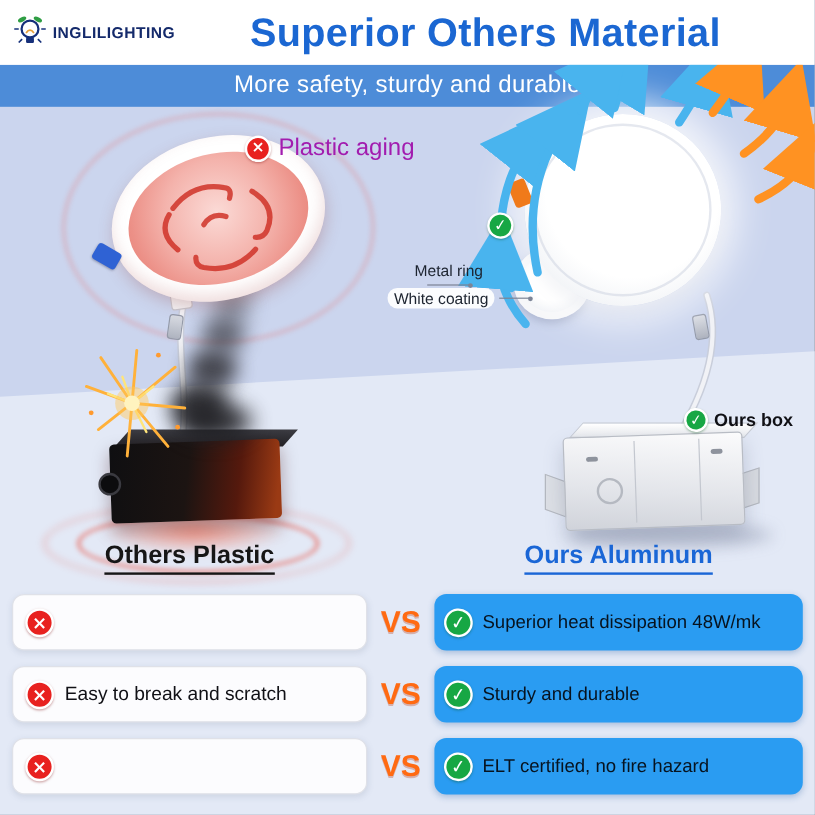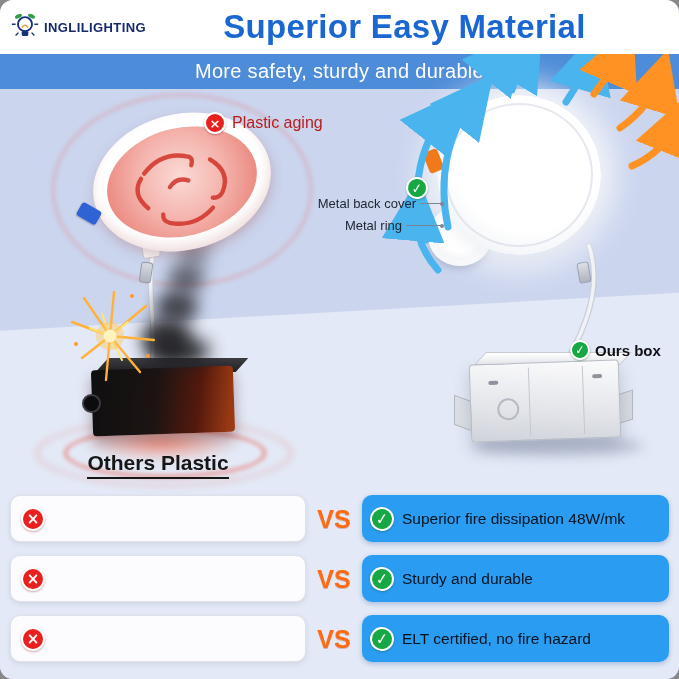--- a/index.html
+++ b/index.html
@@ -1,20 +1,19 @@
 <!DOCTYPE html>
 <html><head>
 <meta charset="utf-8">
 <style>
   html,body{margin:0;padding:0;background:#888;}
   #frame{
     position:relative;width:679px;height:679px;overflow:hidden;
     background:#cbd5ee;
     font-family:"Liberation Sans","DejaVu Sans",sans-serif;
-    border-radius:13px;
   }
   
   .header{position:absolute;top:0;left:0;right:0;height:54px;background:#ffffff;
     display:flex;align-items:center;padding:0 10px;box-sizing:border-box;z-index:10;}
   .logo{display:flex;align-items:center;gap:4px;}
   .logo-text{font-size:13px;font-weight:bold;color:#142a6b;letter-spacing:.4px;}
   .title{flex:1;text-align:center;font-size:33px;font-weight:bold;color:#1b67d2;letter-spacing:.3px;padding-right:6px;}
   .banner{position:absolute;top:54px;left:0;right:0;height:35px;background:#4d8cd8;z-index:4;
     display:flex;align-items:center;justify-content:center;}
   .banner-text{color:#ffffff;font-size:20px;letter-spacing:.3px;}
@@ -32,21 +31,21 @@
     box-shadow:0 5px 12px rgba(160,90,90,.3), inset 0 -6px 12px rgba(190,120,120,.25);}
   .fixL-inner{position:absolute;inset:14px;border-radius:50%;
     background:radial-gradient(circle at 50% 45%,#fbdad6 0%,#f4b3ac 45%,#ec9087 75%,#e57d72 100%);
     overflow:hidden;}
   .fixL-clip{position:absolute;left:78px;top:206px;width:22px;height:15px;background:#2f62d4;
     border-radius:3px;transform:rotate(30deg);z-index:5;box-shadow:0 1px 2px rgba(0,0,40,.3);}
   .fixL-gland{position:absolute;left:142px;top:242px;width:16px;height:14px;background:#f4f4f6;
     border:1px solid #c8c8cf;border-radius:3px;transform:rotate(-8deg);z-index:3;}
   
   .co-plastic{position:absolute;left:204px;top:112px;display:flex;align-items:center;gap:6px;z-index:6;}
-  .co-plastic .txt{font-size:16px;color:#b91c1c;}
+  .co-plastic .txt{font-size:20px;color:#a21caf;}
   
   .smoke{position:absolute;border-radius:50%;z-index:3;}
   .sm1{left:142px;top:318px;width:48px;height:40px;background:#26262a;filter:blur(8px);opacity:.9;}
   .sm2{left:156px;top:290px;width:42px;height:34px;background:#303036;filter:blur(8px);opacity:.85;}
   .sm3{left:168px;top:264px;width:36px;height:30px;background:#3c3c44;filter:blur(8px);opacity:.72;}
   .sm4{left:178px;top:242px;width:30px;height:26px;background:#4a4a52;filter:blur(9px);opacity:.58;}
   .sm5{left:148px;top:336px;width:62px;height:30px;background:#1e1e22;filter:blur(9px);opacity:.9;}
   .sm6{left:188px;top:224px;width:24px;height:20px;background:#55555e;filter:blur(9px);opacity:.45;}
   .spark{position:absolute;left:62px;top:284px;z-index:6;}
   
@@ -160,21 +159,21 @@
         <line x1="9" y1="22" x2="6" y2="25" stroke="#16307a" stroke-width="1.5"></line>
         <line x1="23" y1="22" x2="26" y2="25" stroke="#16307a" stroke-width="1.5"></line>
         <ellipse cx="9" cy="4.5" rx="4" ry="2" fill="#2f9e44" transform="rotate(-28 9 4.5)"></ellipse>
         <ellipse cx="23" cy="4.5" rx="4" ry="2" fill="#2f9e44" transform="rotate(28 23 4.5)"></ellipse>
         <circle cx="16" cy="13" r="7.5" fill="#ffffff" stroke="#16307a" stroke-width="2"></circle>
         <path d="M12.5,16.5 q3.5,-5 7,0" stroke="#e8a13a" stroke-width="1.6" fill="none"></path>
         <rect x="12.5" y="20.5" width="7" height="5" rx="1.2" fill="#16307a"></rect>
       </svg>
       <span class="logo-text">INGLILIGHTING</span>
     </div>
-    <div class="title">Superior Easy Material</div>
+    <div class="title">Superior Others Material</div>
   </div>
 
   <div class="banner">
     <span class="banner-text">More safety, sturdy and durable</span>
   </div>
 
   <div class="halo-ring"></div>
   <div class="halo"></div>
 
   <div class="fixL">
@@ -266,27 +265,27 @@
     </g>
     <g stroke="#ff9222" stroke-width="7" fill="none" stroke-linecap="round">
       <path d="M196,44 C208,28 218,14 224,0" marker-end="url(#mo)"></path>
       <path d="M222,78 C242,64 256,46 262,26" marker-end="url(#mo)"></path>
       <path d="M234,116 C256,106 272,90 280,70" marker-end="url(#mo)"></path>
     </g>
   </svg>
 
   <span class="ic ic-check ic-22 co-check">✓</span>
 
-  <div class="co-row" style="top:196px;">
-    <span class="txt">Metal back cover</span>
-    <span class="leader ld1"></span>
-  </div>
-  <div class="co-row" style="top:218px;">
+  <div class="co-row" style="top:218px;flex-direction:column;">
     <span class="txt">Metal ring</span>
     <span class="leader ld2"></span>
+  </div>
+  <div class="co-row" style="top:240px;">
+    <span class="txt pill">White coating</span>
+    <span class="leader ld3"></span>
   </div>
 
   <svg class="cord cordR">
     <path d="M44,6 C58,48 40,92 16,130" stroke="#c9cedb" stroke-width="6" fill="none" stroke-linecap="round"></path>
     <path d="M44,6 C58,48 40,92 16,130" stroke="#f1f2f6" stroke-width="3.5" fill="none" stroke-linecap="round"></path>
   </svg>
   <div class="connector connR"></div>
 
   <div class="co-metalbox">
     <span class="ic ic-check ic-20">✓</span>
@@ -301,32 +300,36 @@
     <div class="seam seam1"></div>
     <div class="seam seam2"></div>
     <div class="hole hole1"></div>
     <div class="hole hole2"></div>
     <div class="knockout"></div>
   </div>
 
   <div class="hdr hdr-left">
     <span>Others Plastic</span>
   </div>
+  <div class="hdr hdr-right">
+    <span>Ours Aluminum</span>
+  </div>
 
   <div class="cmp-left r0">
     <span class="ic ic-x ic-24">×</span>
   </div>
   <div class="vs v0">VS</div>
   <div class="cmp-right r0">
     <span class="ic ic-check ic-24">✓</span>
-    <span class="txt">Superior fire dissipation 48W/mk</span>
+    <span class="txt">Superior heat dissipation 48W/mk</span>
   </div>
 
   <div class="cmp-left r1">
     <span class="ic ic-x ic-24">×</span>
+    <span class="txt">Easy to break and scratch</span>
   </div>
   <div class="vs v1">VS</div>
   <div class="cmp-right r1">
     <span class="ic ic-check ic-24">✓</span>
     <span class="txt">Sturdy and durable</span>
   </div>
 
   <div class="cmp-left r2">
     <span class="ic ic-x ic-24">×</span>
   </div>

